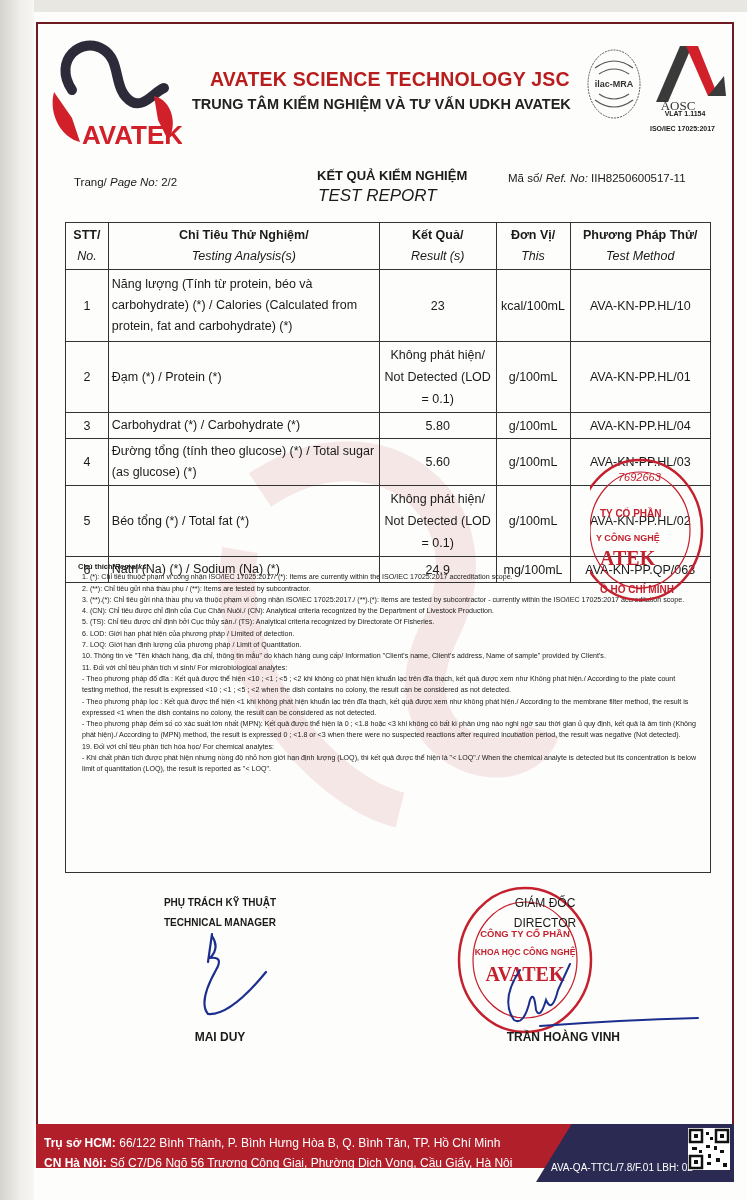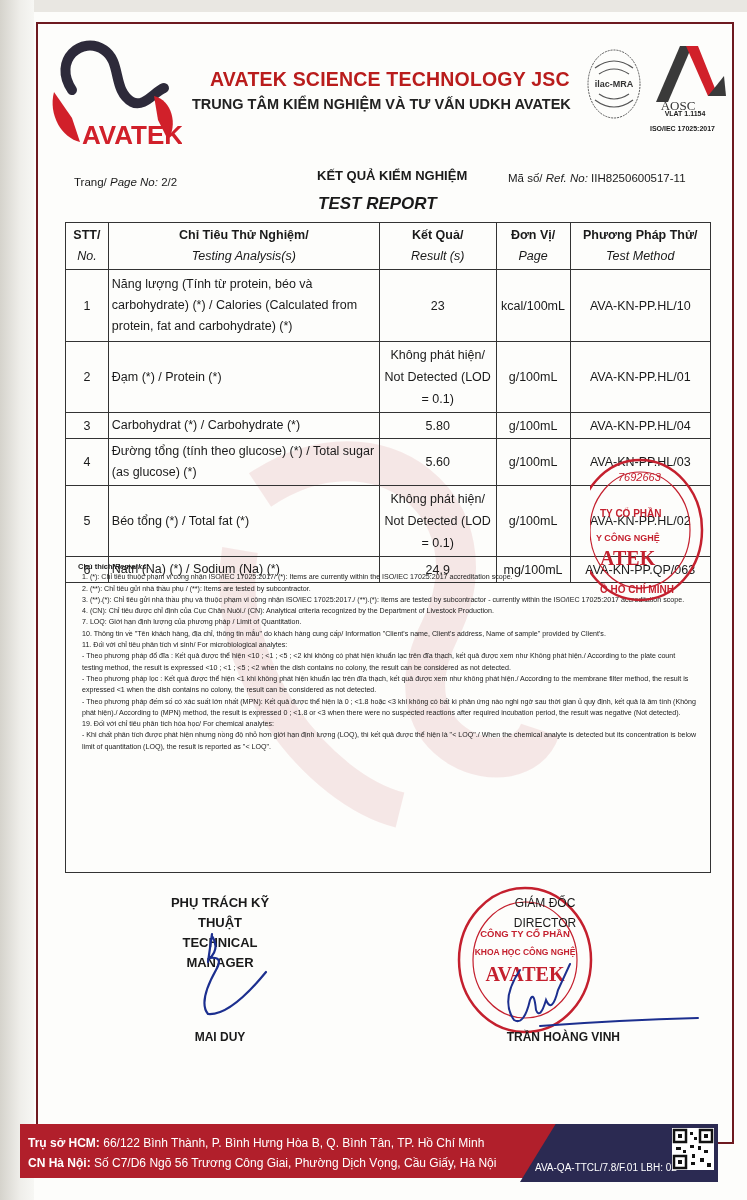--- a/index.html
+++ b/index.html
@@ -30,21 +30,21 @@
     position:absolute; left:192px; top:96px; font-size:14.5px; font-weight:bold; color:#222;
   }
   .ilac { position:absolute; left:585px; top:46px; width:58px; height:76px; }
   .aosc { position:absolute; left:650px; top:40px; width:78px; height:92px; }
   .aosc-text { position:absolute; left:655px; top:110px; font-size:7px; font-weight:bold; text-align:center; width:60px; }
   .iso-text { position:absolute; left:650px; top:125px; font-size:7px; font-weight:bold; }
 
   
   .page-no { position:absolute; left:74px; top:176px; font-size:11.5px; }
   .report-title { position:absolute; left:280px; top:168px; font-size:13px; font-weight:bold;margin-left:37px; }
-  .report-sub { position:absolute; left:318px; top:194px; font-size:17px; font-weight:bold; font-style:italic; }
+  .report-sub { position:absolute; left:318px; top:186px; font-size:17px; font-weight:normal; font-style:italic; }
   .ref-no { position:absolute; left:508px; top:172px; font-size:11.5px; }
   i.it { font-style:italic; }
 
   
   table.results {
     position:absolute; left:65px; top:222px; width:646px;
     border-collapse:collapse; font-size:12.5px;
   }
   table.results td, table.results th {
     border:1.2px solid #333; padding:2px 3px; vertical-align:middle;
@@ -59,32 +59,32 @@
   .remarks {
     position:absolute; left:65px; top:559px; width:646px; height:314px;
     border:1.2px solid #333; border-top:none; box-sizing:border-box;
     padding:2px 12px; font-size:7.1px; line-height:11.3px;
   }
   .remarks .rh { font-weight:bold; font-size:7.5px; }
   .remarks .rh i { font-style:italic; }
   .remarks .ln { padding-left:4px; }
 
   
-  .sig-left-title { position:absolute; left:150px; top:893px; font-size:13px; font-weight:bold; line-height:20px; text-align:center; width:140px; }
+  .sig-left-title { position:absolute; left:150px; top:893px; font-size:10px; font-weight:bold; line-height:20px; text-align:center; width:140px; }
   .sig-left-name { position:absolute; left:150px; top:1030px; font-size:12px; font-weight:bold; width:140px; text-align:center; }
   .sig-right-title { position:absolute; left:490px; top:893px; font-size:12px; font-weight:normal; line-height:20px; text-align:center; width:110px; }
   .sig-right-name { position:absolute; left:470px; top:1030px; font-size:12px; font-weight:bold; width:150px; text-align:right; }
   .signature-1 { position:absolute; left:190px; top:930px; width:110px; height:90px; }
   .stamp-director { position:absolute; left:455px; top:885px; width:140px; height:150px; }
   .signature-2 { position:absolute; left:500px; top:960px; width:200px; height:70px; }
   .stamp-side { position:absolute; left:590px; top:455px; width:120px; height:150px; }
 
   
   .footer {
-    position:absolute; left:20px; top:1124px; width:698px; height:54px;
+    position:absolute; left:36px; top:1124px; width:698px; height:44px;
     background:#b11f2b;
   }
   .footer-dark {
     position:absolute; left:500px; top:0; width:198px; height:58px;
     background:#2b2a52; clip-path:polygon(18% 0,100% 0,100% 100%,0 100%);
   }
   .footer .addr { position:absolute; left:8px; font-size:12px; color:#fff; }
   .footer .addr b { font-weight:bold; }
   .footer .code { position:absolute; left:515px; top:38px; font-size:10px; color:#fff; }
   .qr { position:absolute; left:652px; top:4px; width:42px; height:42px; background:#fff; }
@@ -146,21 +146,21 @@
       <col style="width:275px">
       <col style="width:118px">
       <col style="width:74px">
       <col style="width:142px">
   </colgroup>
   <thead>
     <tr>
       <th><span>STT/</span><span class="en">No.</span></th>
       <th><span>Chỉ Tiêu Thử Nghiệm/</span><span class="en">Testing Analysis(s)</span></th>
       <th><span>Kết Quả/</span><span class="en">Result (s)</span></th>
-      <th><span>Đơn Vị/</span><span class="en">Page</span></th>
+      <th><span>Đơn Vị/</span><span class="en">This</span></th>
       <th><span>Phương Pháp Thử/</span><span class="en">Test Method</span></th>
     </tr>
   </thead>
   <tbody>
     <tr style="height:72px">
       <td class="stt">1</td>
       <td class="analysis">Năng lượng (Tính từ protein, béo và carbohydrate) (*) / Calories (Calculated from protein, fat and carbohydrate) (*)</td>
       <td class="c">23</td>
       <td class="c">kcal/100mL</td>
       <td class="c">AVA-KN-PP.HL/10</td>
@@ -204,20 +204,22 @@
 </table>
 
 <div class="remarks">
   <div class="rh">
     <span>Chú thích/</span><i>Remarks</i><span>:</span>
   </div>
   <div class="ln">1. (*): Chỉ tiêu thuộc phạm vi công nhận ISO/IEC 17025:2017/ (*): Items are currently within the ISO/IEC 17025:2017 accreditation scope.</div>
   <div class="ln">2. (**): Chỉ tiêu gửi nhà thầu phụ / (**): Items are tested by subcontractor.</div>
   <div class="ln">3. (**).(*): Chỉ tiêu gửi nhà thầu phụ và thuộc phạm vi công nhận ISO/IEC 17025:2017./ (**).(*): Items are tested by subcontractor - currently within the ISO/IEC 17025:2017 accreditation scope.</div>
   <div class="ln">4. (CN): Chỉ tiêu được chỉ định của Cục Chăn Nuôi./ (CN): Analytical criteria recognized by the Department of Livestock Production.</div>
+  <div class="ln">5. (TS): Chỉ tiêu được chỉ định bởi Cục thủy sản./ (TS): Analytical criteria recognized by Directorate Of Fisheries.</div>
+  <div class="ln">6. LOD: Giới hạn phát hiện của phương pháp / Limited of detection.</div>
   <div class="ln">7. LOQ: Giới hạn định lượng của phương pháp / Limit of Quantitation.</div>
   <div class="ln">10. Thông tin về "Tên khách hàng, địa chỉ, thông tin mẫu" do khách hàng cung cấp/ Information "Client's name, Client's address, Name of sample" provided by Client's.</div>
   <div class="ln">11. Đối với chỉ tiêu phân tích vi sinh/ For microbiological analytes:</div>
   <div class="ln">- Theo phương pháp đổ đĩa : Kết quả được thể hiện &lt;10 ; &lt;1 ; &lt;5 ; &lt;2 khi không có phát hiện khuẩn lạc trên đĩa thạch, kết quả được xem như Không phát hiện./ According to the plate count testing method, the result is expressed &lt;10 ; &lt;1 ; &lt;5 ; &lt;2 when the dish contains no colony, the result can be considered as not detected.</div>
   <div class="ln">- Theo phương pháp lọc : Kết quả được thể hiện &lt;1 khi không phát hiện khuẩn lạc trên đĩa thạch, kết quả được xem như không phát hiện./ According to the membrane filter method, the result is expressed &lt;1 when the dish contains no colony, the result can be considered as not detected.</div>
   <div class="ln">- Theo phương pháp đếm số có xác suất lớn nhất (MPN): Kết quả được thể hiện là 0 ; &lt;1.8 hoặc &lt;3 khi không có bất kì phản ứng nào nghi ngờ sau thời gian ủ quy định, kết quả là âm tính (Không phát hiện)./ According to (MPN) method, the result is expressed 0 ; &lt;1.8 or &lt;3 when there were no suspected reactions after required incubation period, the result was negative (Not detected).</div>
   <div class="ln">19. Đối với chỉ tiêu phân tích hóa học/ For chemical analytes:</div>
   <div class="ln">- Khi chất phân tích được phát hiện nhưng nồng độ nhỏ hơn giới hạn định lượng (LOQ), thì kết quả được thể hiện là "&lt; LOQ"./ When the chemical analyte is detected but its concentration is below limit of quantitation (LOQ), the result is reported as "&lt; LOQ".</div>
 </div>
 

